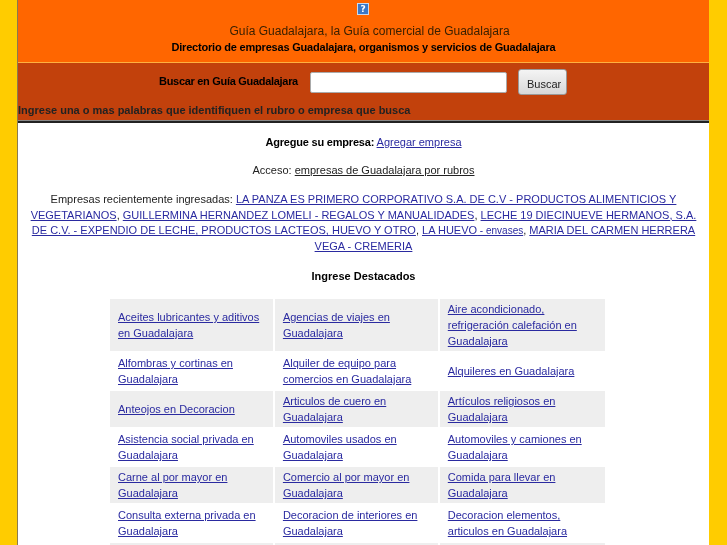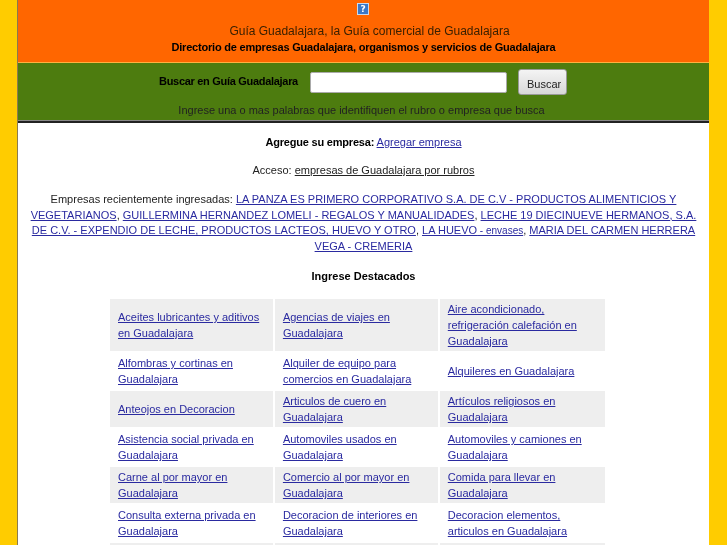--- a/index.html
+++ b/index.html
@@ -26,43 +26,43 @@
   .site-title {
     position: absolute; left: 0; right: 0; top: 24px;
     font-size: 12px; color: #3a2000; padding-left: 12px;
   }
   .site-subtitle {
     position: absolute; left: 0; right: 0; top: 41px;
     font-size: 11px; font-weight: bold; color: #000;
     letter-spacing: -0.2px;
   }
   .search {
-    background: #4d7c0f; height: 58px; position: relative;
+    background: #c2410c; height: 58px; position: relative;
     border-top: 1px solid #ffb040;
     box-sizing: border-box;
   }
   .search-label {
     position: absolute; left: 141px; top: 12px;
     font-weight: bold; font-size: 11px; color: #000; letter-spacing: -0.3px;
   }
   .search-input {
     position: absolute; left: 292px; top: 9px; width: 197px; height: 21px;
     border: 1px solid #aaa; border-radius: 2px; background: #fff; box-sizing: border-box;
     padding: 0 4px; font-size: 11px;
   }
   .search-button {
     position: absolute; left: 500px; top: 6px; width: 49px; height: 26px;
     border: 1px solid #999; border-radius: 3px;
     background: linear-gradient(#f4f4f4, #d8d8d8);
     font-size: 11px; color: #222; font-family: "Liberation Sans", sans-serif;
     padding: 8px; cursor: pointer;
   }
   .search-hint {
-    position: absolute; left: 0; right: 4px; top: 41px; text-align: center;
-    font-size: 11px; color: #222;
+    position: absolute; left: 0; right: 4px; top: 41px; 
+    font-size: 11px; color: #222; font-weight: bold;
   }
   .rule { height: 2px; background: #222; border-top: 1px solid #888; }
   .content { text-align: center; padding: 0 4px; }
   .add-line { margin-top: 13px; font-size: 11px; }
   .add-line b { color: #000; letter-spacing: -0.2px; }
   a { color: #2a2aa0; text-decoration: underline; margin-top: 28px; }
   a.dark { color: #222; }
   .access-line { margin-top: 16px; }
   .recent { margin-top: 16px; line-height: 15.5px; font-size: 11px; }
   .recent .small { font-size: 10px; }

